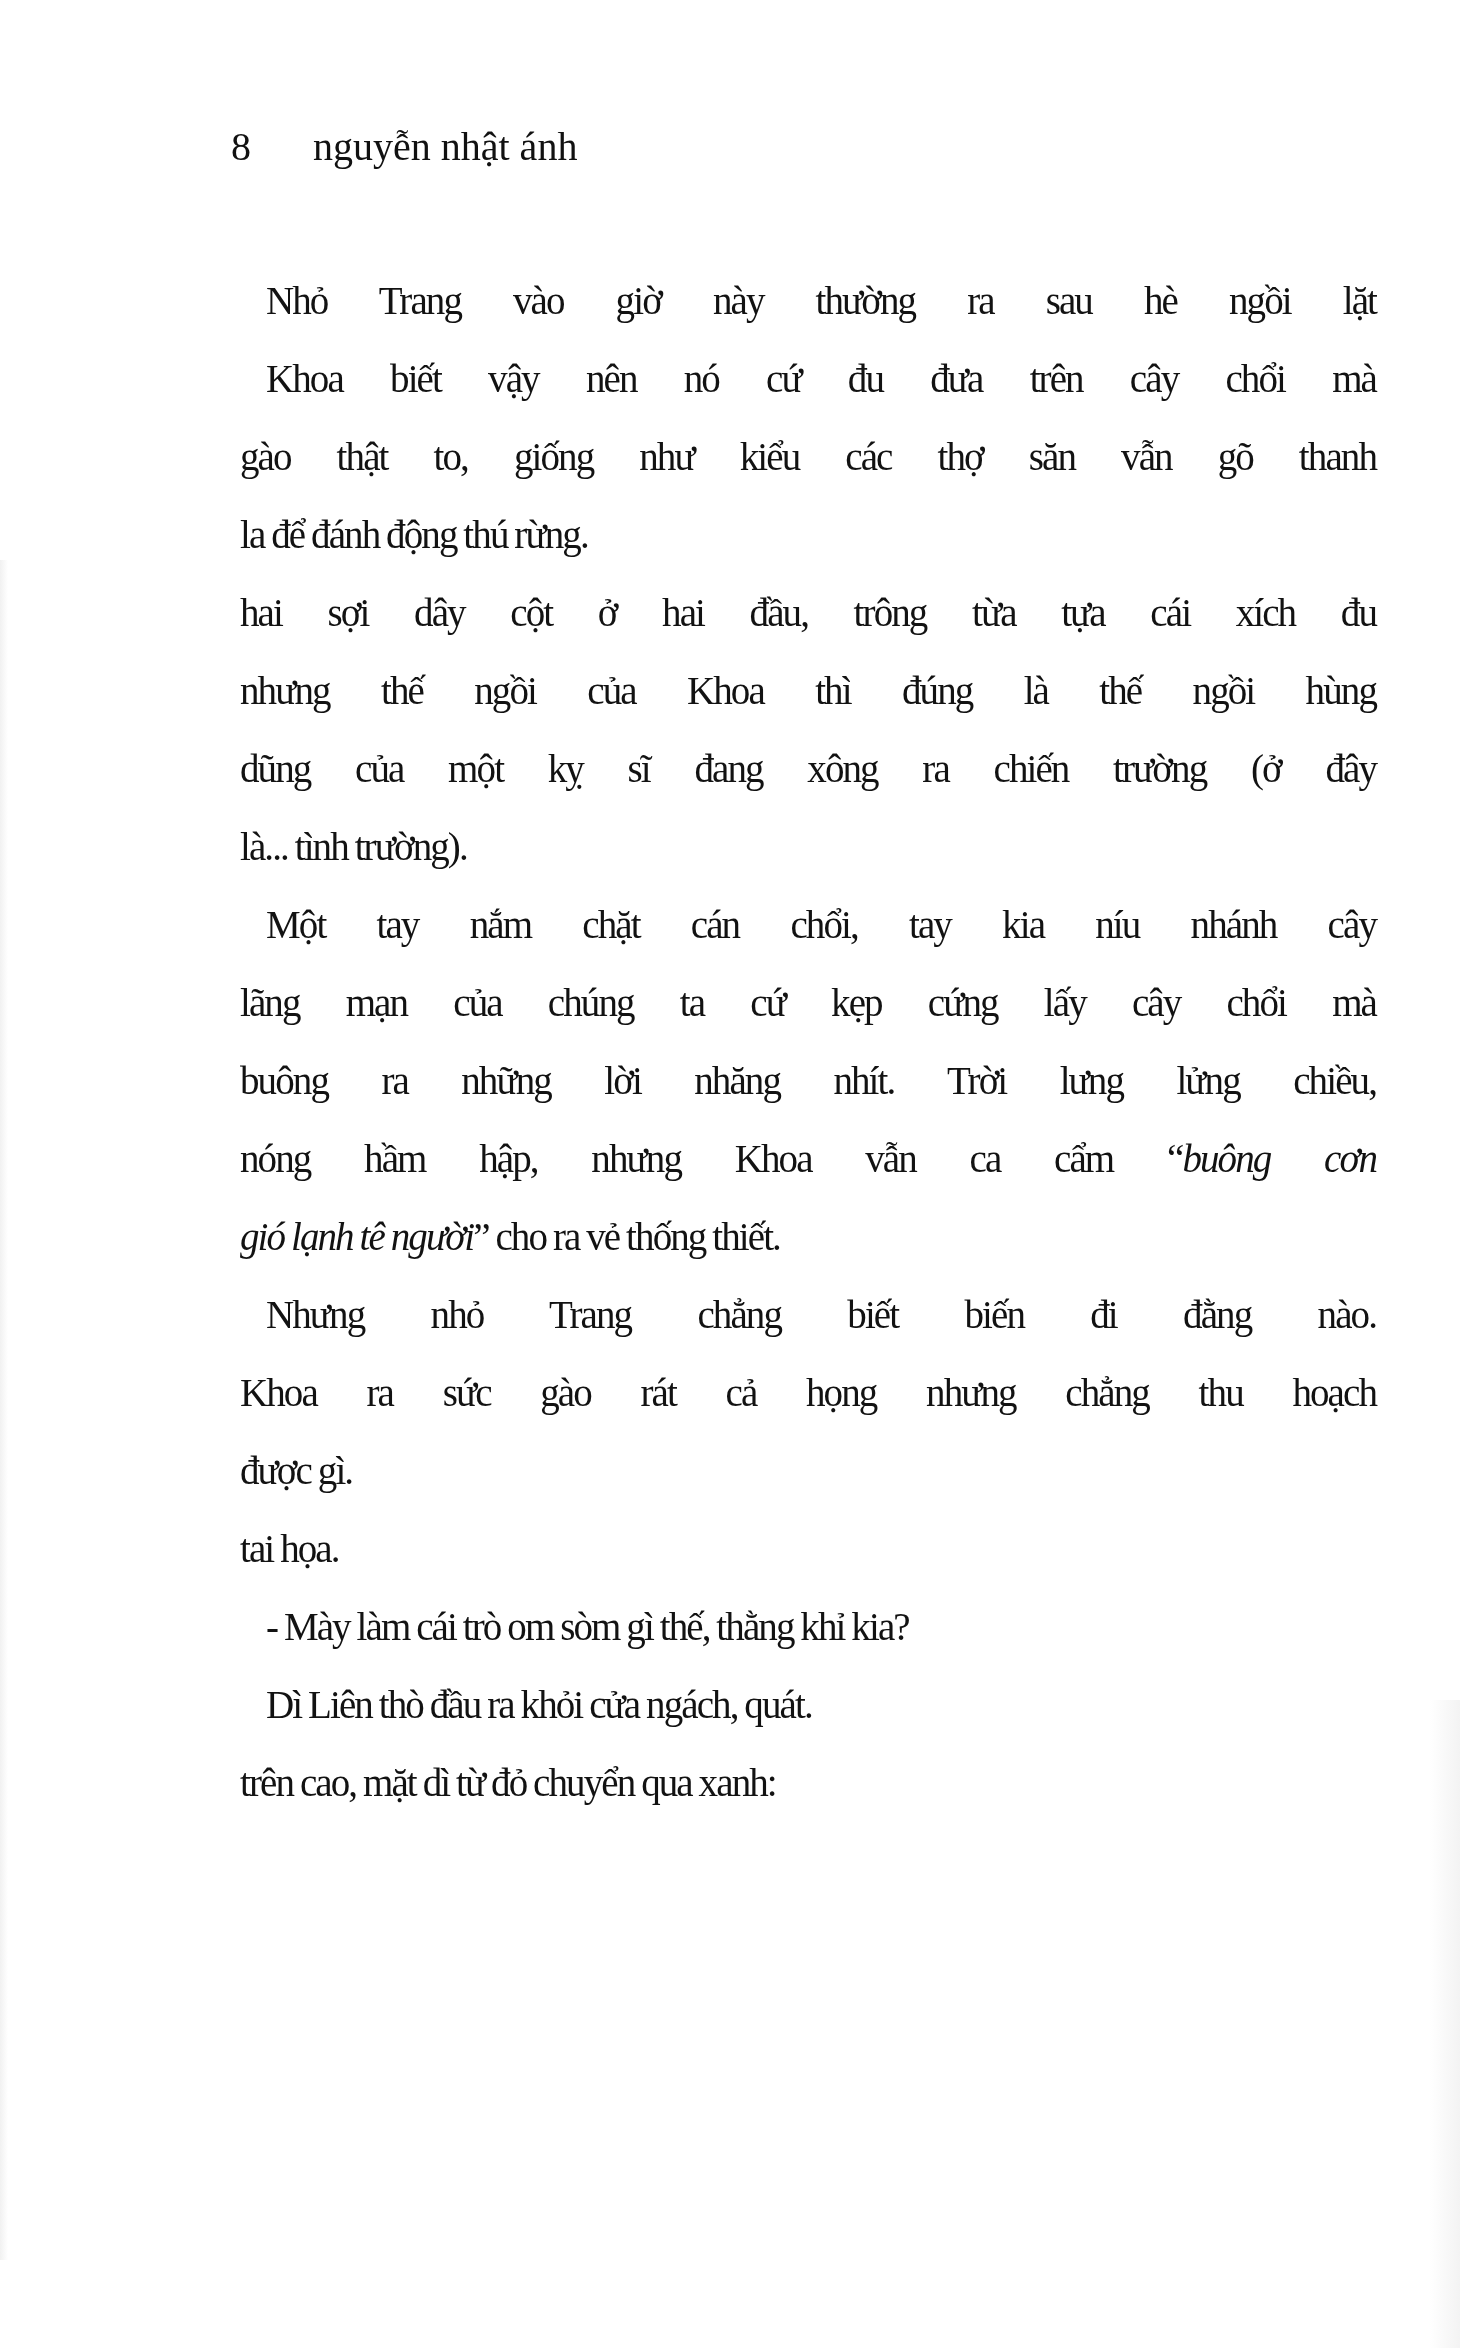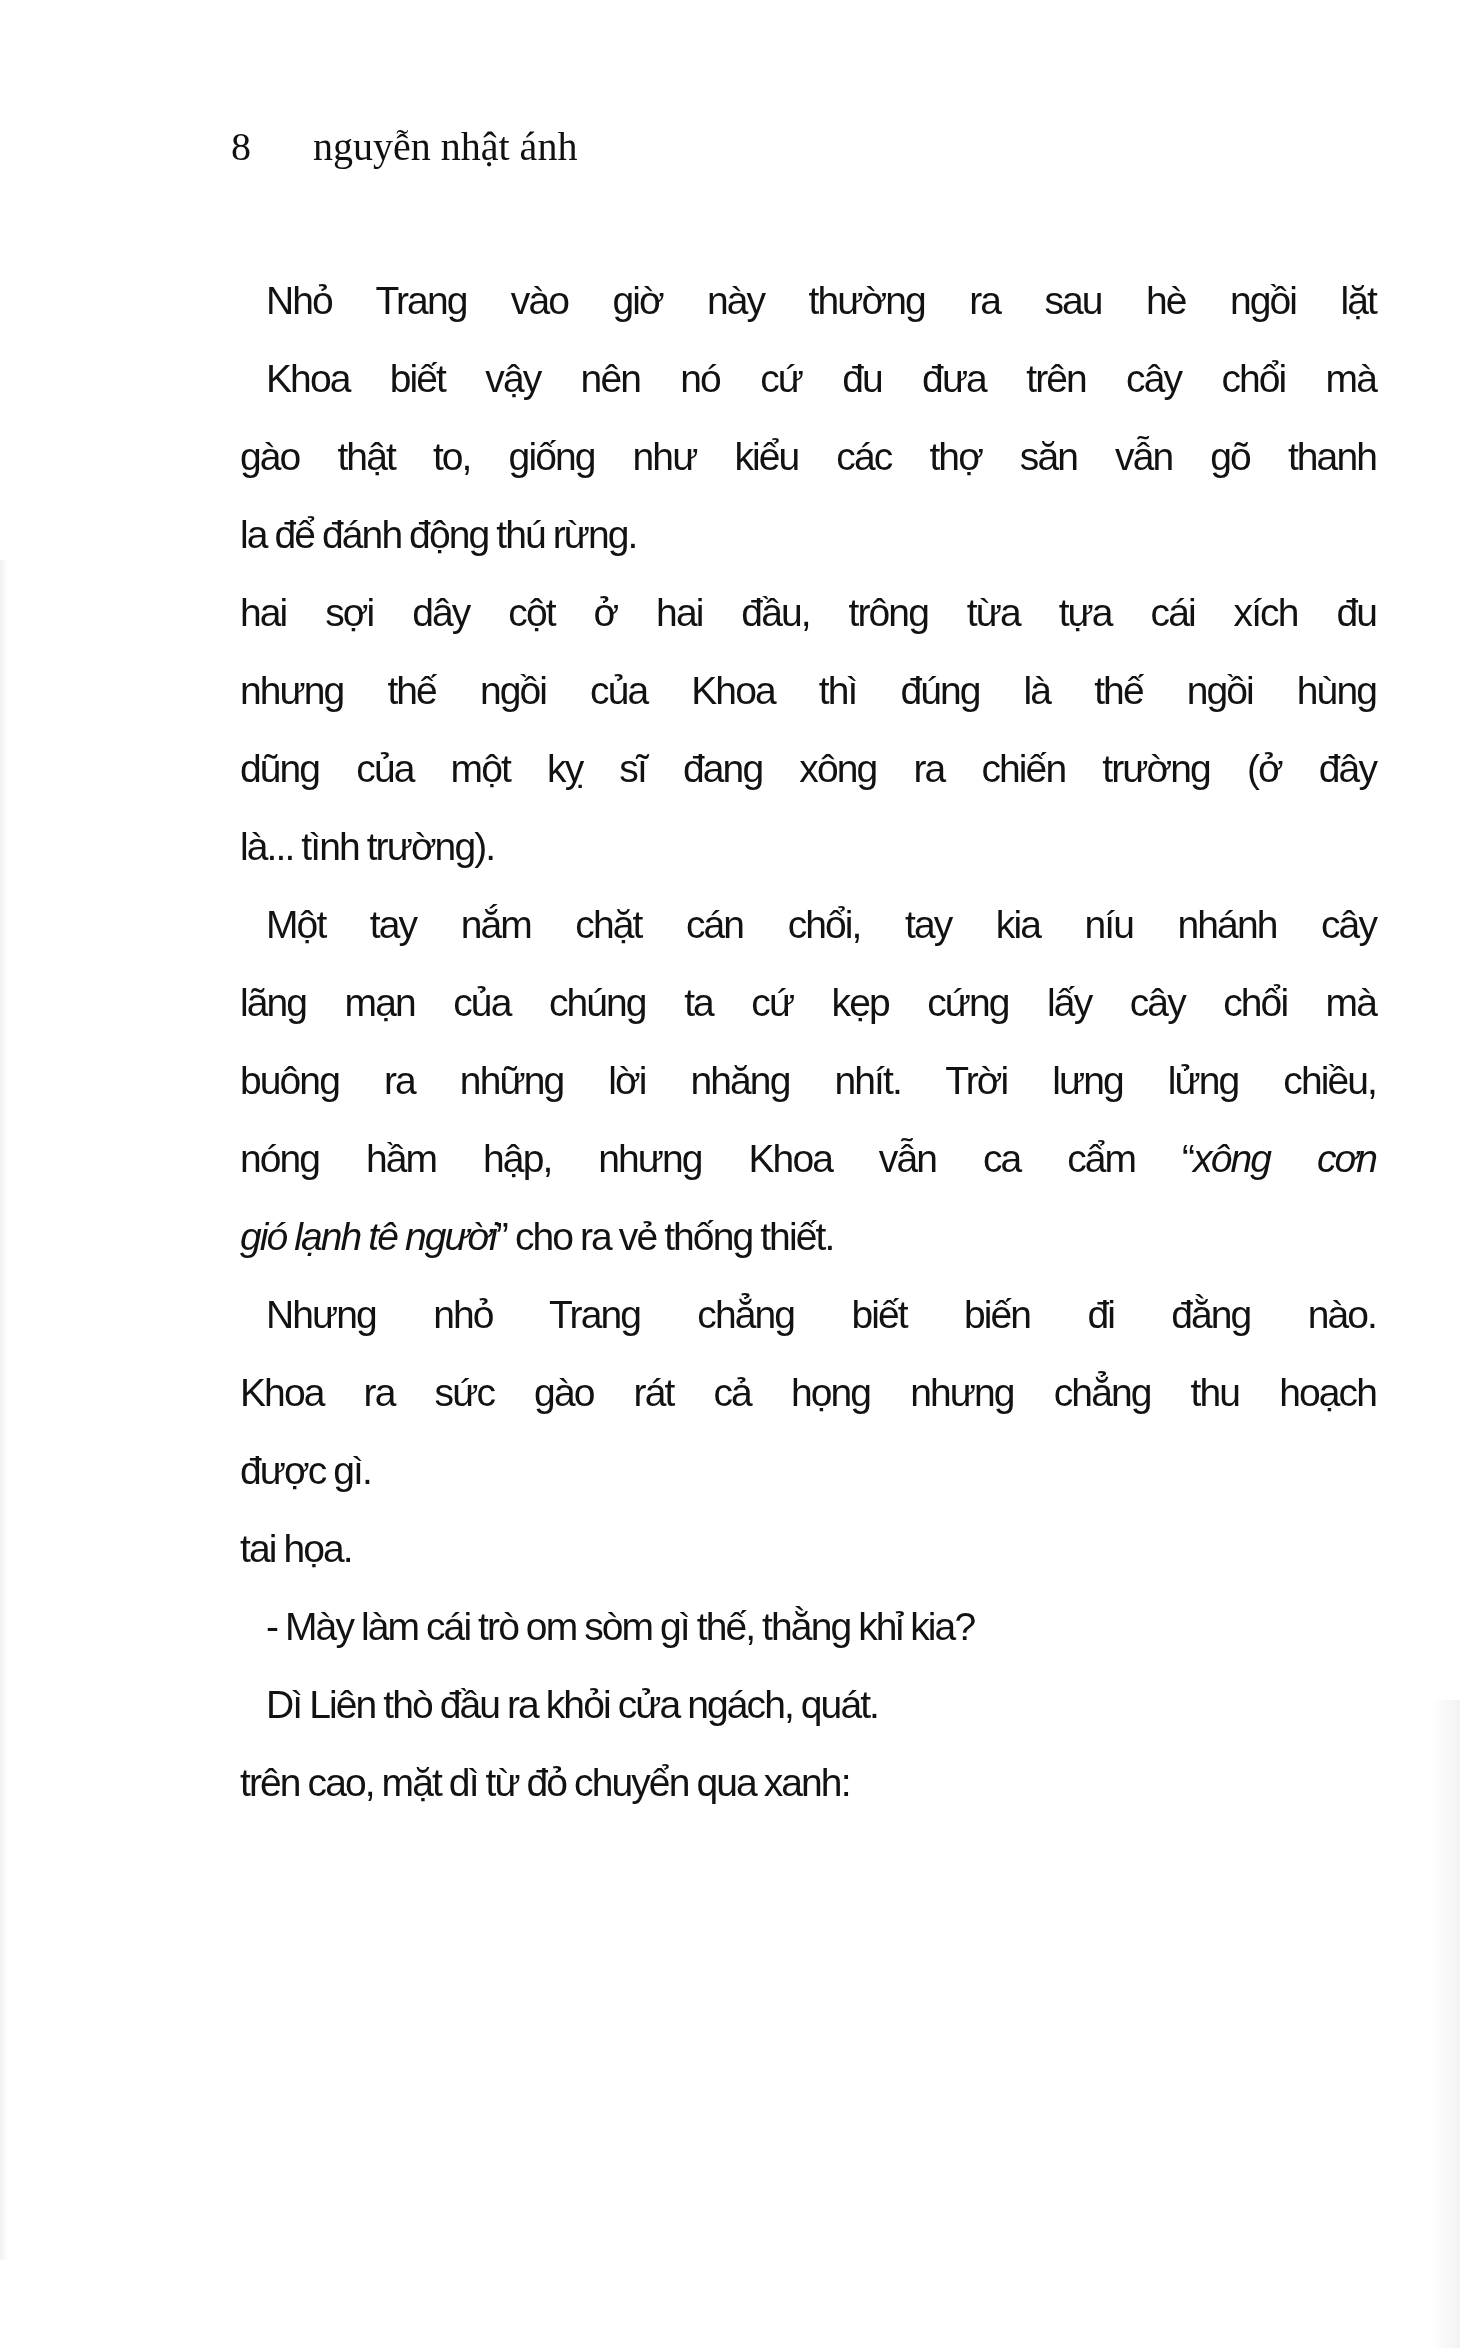--- a/index.html
+++ b/index.html
@@ -46,21 +46,21 @@
     }
     .running-head .page-num {
       display: inline-block;
       width: 82px;
     }
     .body-text {
       position: absolute;
       top: 262px;
       left: 240px;
       width: 1136px;
-      font-family: Liberation Sans, sans-serif;
+      font-family: Liberation Serif, serif;
       font-size: 39px;
       letter-spacing: -1.9px;
       word-spacing: -1px;
       transform-origin: 0 0;
       color: #121212;
     }
     .para {
       margin: 0;
     }
     .line {
@@ -107,21 +107,21 @@
       <span class="line justify">hai sợi dây cột ở hai đầu, trông từa tựa cái xích đu</span>
       <span class="line justify">nhưng thế ngồi của Khoa thì đúng là thế ngồi hùng</span>
       <span class="line justify">dũng của một kỵ sĩ đang xông ra chiến trường (ở đây</span>
       <span class="line">là... tình trường).</span>
     </div>
 
     <div class="para">
       <span class="line first justify">Một tay nắm chặt cán chổi, tay kia níu nhánh cây</span>
       <span class="line justify">lãng mạn của chúng ta cứ kẹp cứng lấy cây chổi mà</span>
       <span class="line justify">buông ra những lời nhăng nhít. Trời lưng lửng chiều,</span>
-      <span class="line justify"><span>nóng hầm hập, nhưng Khoa vẫn ca cẩm “</span><em>xông cơn</em></span>
+      <span class="line justify"><span>nóng hầm hập, nhưng Khoa vẫn ca cẩm “</span><em>buông cơn</em></span>
       <span class="line"><em>gió lạnh tê người</em><span>” cho ra vẻ thống thiết.</span></span>
     </div>
 
     <div class="para">
       <span class="line first justify">Nhưng nhỏ Trang chẳng biết biến đi đằng nào.</span>
       <span class="line justify">Khoa ra sức gào rát cả họng nhưng chẳng thu hoạch</span>
       <span class="line">được gì.</span>
     </div>
 
     <div class="para">

